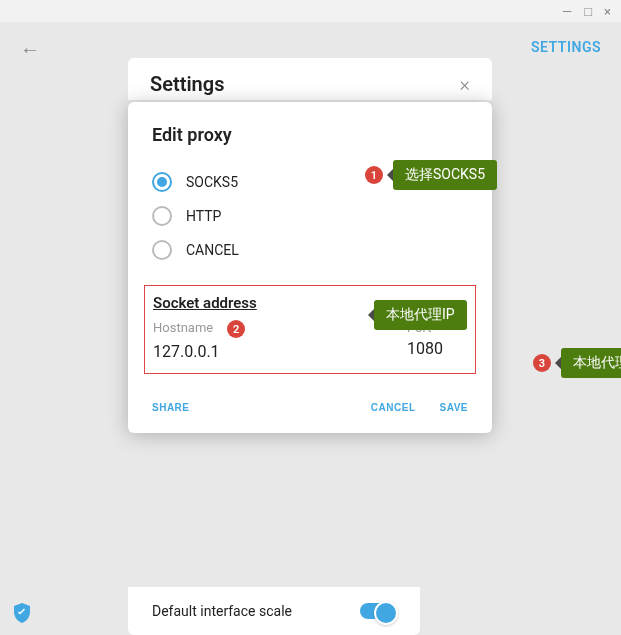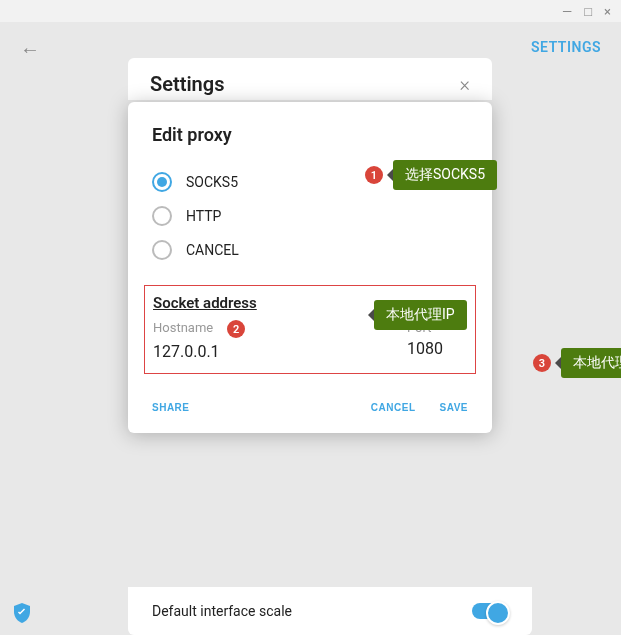--- a/index.html
+++ b/index.html
@@ -48,21 +48,21 @@
     
     .annotation-badge { width: 18px; height: 18px; border-radius: 50%; background: #d9453a; color: #fff; font-size: 11px; display: inline-flex; align-items: center; justify-content: center; font-weight: 600; }
     .annotation-tip { background: #4d7c0f; color: #fff; font-size: 14px; padding: 6px 12px; border-radius: 3px; white-space: nowrap; position: relative; }
     .annotation-tip::before { content: ''; position: absolute; left: -6px; top: 50%; transform: translateY(-50%); border: 6px solid transparent; border-right-color: #4a4a4a; border-left: none; }
     
     .anno1 { position: absolute; top: 160px; left: 365px; display: flex; align-items: center; gap: 10px; }
     .anno2-badge { display:inline-flex; }
     .anno2-tip { position: absolute; top: 300px; left: 374px; }
     .anno3 { position: absolute; top: 348px; left: 533px; display: flex; align-items: center; gap: 10px; }
     
-    .bottom-panel { position: absolute; bottom: 0; left: 128px; width: 404px; background: #fff; height: 48px; display: flex; align-items: center; justify-content: space-between; padding: 0 24px; border-radius: 0 0 6px 6px; }
+    .bottom-panel { position: absolute; bottom: 0; left: 128px; width: 292px; background: #fff; height: 48px; display: flex; align-items: center; justify-content: space-between; padding: 0 24px; border-radius: 0 0 6px 6px; }
     .bottom-panel-text { font-size: 14px; color: #222; }
     .toggle { width: 36px; height: 16px; background: #40a7e3; border-radius: 10px; position: relative; cursor: pointer; }
     .toggle::after { content: ''; position: absolute; right: -2px; top: -2px; width: 20px; height: 20px; border-radius: 50%; background: #40a7e3; border: 2px solid #fff; box-shadow: 0 1px 3px rgba(0,0,0,0.2); }
     
     .shield-badge { position: absolute; bottom: 10px; left: 10px; width: 24px; height: 24px; }
     .shield-badge svg { width: 100%; height: 100%; }
   </style>
 </head>
 <body>
 

